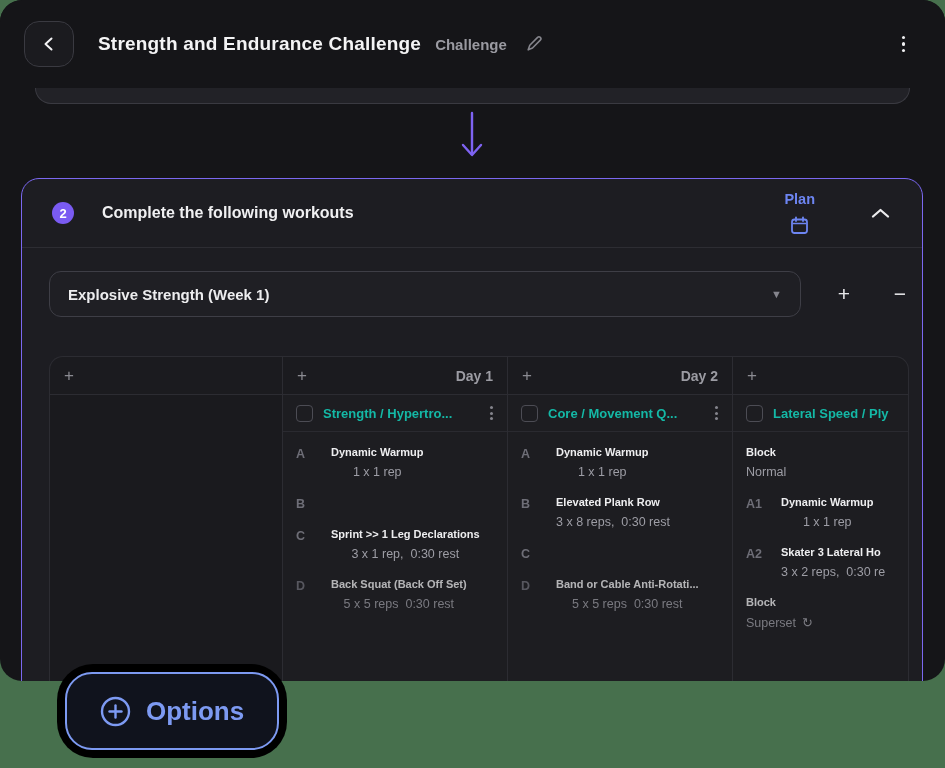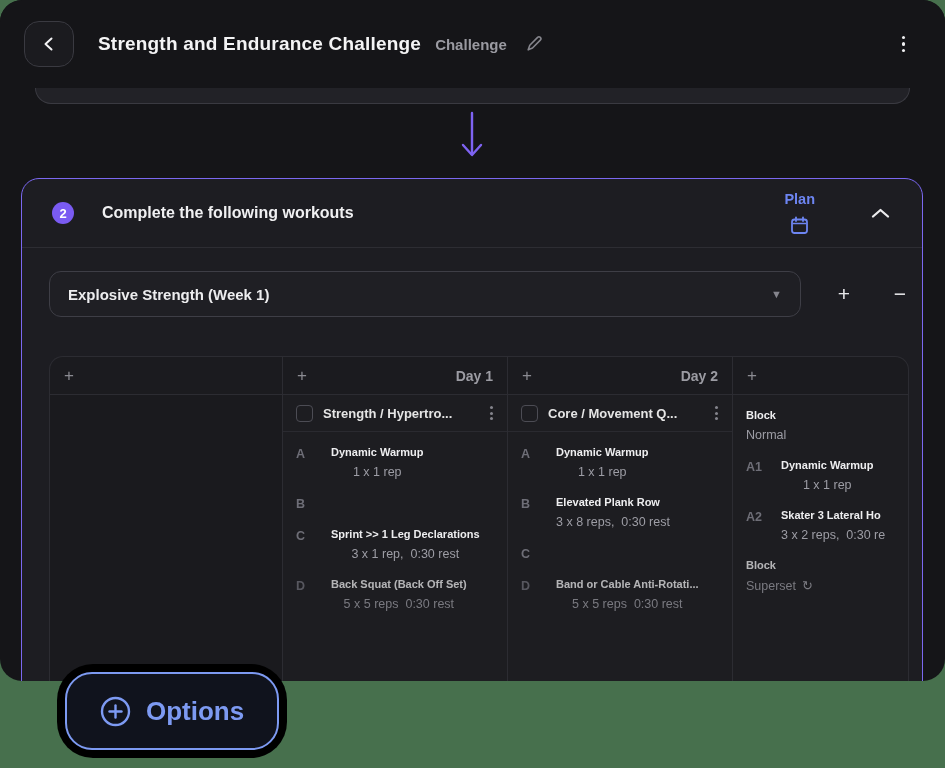--- a/index.html
+++ b/index.html
@@ -91,21 +91,21 @@
   .gb-cell { border-right:1px solid #2c2c32; overflow:hidden; background:#1d1d21; }
   .gb-cell:last-child { border-right:none; }
   .gb-cell.empty { background:#1a1a1e; }
   
   .card-head {
     height:37px; display:flex; align-items:center; gap:10px;
     padding:0 10px 0 13px; border-bottom:1px solid #2a2a30;
   }
   .checkbox { width:17px; height:17px; flex:0 0 17px; border:1.5px solid #4c4c54; border-radius:4px; cursor:pointer; }
   .card-title {
-    flex:1; min-width:0; color:#e5e5e5; font-size:13px; font-weight:700;
+    flex:1; min-width:0; color:#14b8a6; font-size:13px; font-weight:700;
     white-space:nowrap; overflow:hidden; cursor:pointer;
   }
   .card-kebab { display:flex; flex-direction:column; gap:2.5px; padding:3px 4px; cursor:pointer; }
   .card-kebab i { width:3px; height:3px; border-radius:50%; background:#84848c; }
   .card-items { padding:14px 6px 0 13px; }
   .item { display:flex; margin-bottom:17px; cursor:pointer; }
   .item.dim { opacity:.72; }
   .tag { width:35px; flex:0 0 35px; font-size:12.5px; font-weight:600; color:#6e6e77; padding-top:1px; }
   .ex { display:flex; flex-direction:column; gap:7px; min-width:0; }
   .nm { font-size:11px; font-weight:600; color:#eeeef0; white-space:pre; }
@@ -278,20 +278,24 @@
                 <span class="tag">D</span>
                 <span class="ex">
                   <span class="nm">Band or Cable Anti-Rotati...</span>
                   <span class="dt">5 x 5 reps  0:30 rest</span>
                 </span>
               </div>
             </div>
         </div>
 
         <div class="gb-cell c3">
+          <div class="card-head">
+            <span class="checkbox"></span>
+            <span class="card-title">Lateral Speed / Ply</span>
+          </div>
           <div class="card-items">
               <div class="item">
                 <span class="ex">
                   <span class="nm">Block</span>
                   <span class="dt">Normal</span>
                 </span>
               </div>
               <div class="item">
                 <span class="tag">A1</span>
                 <span class="ex">

